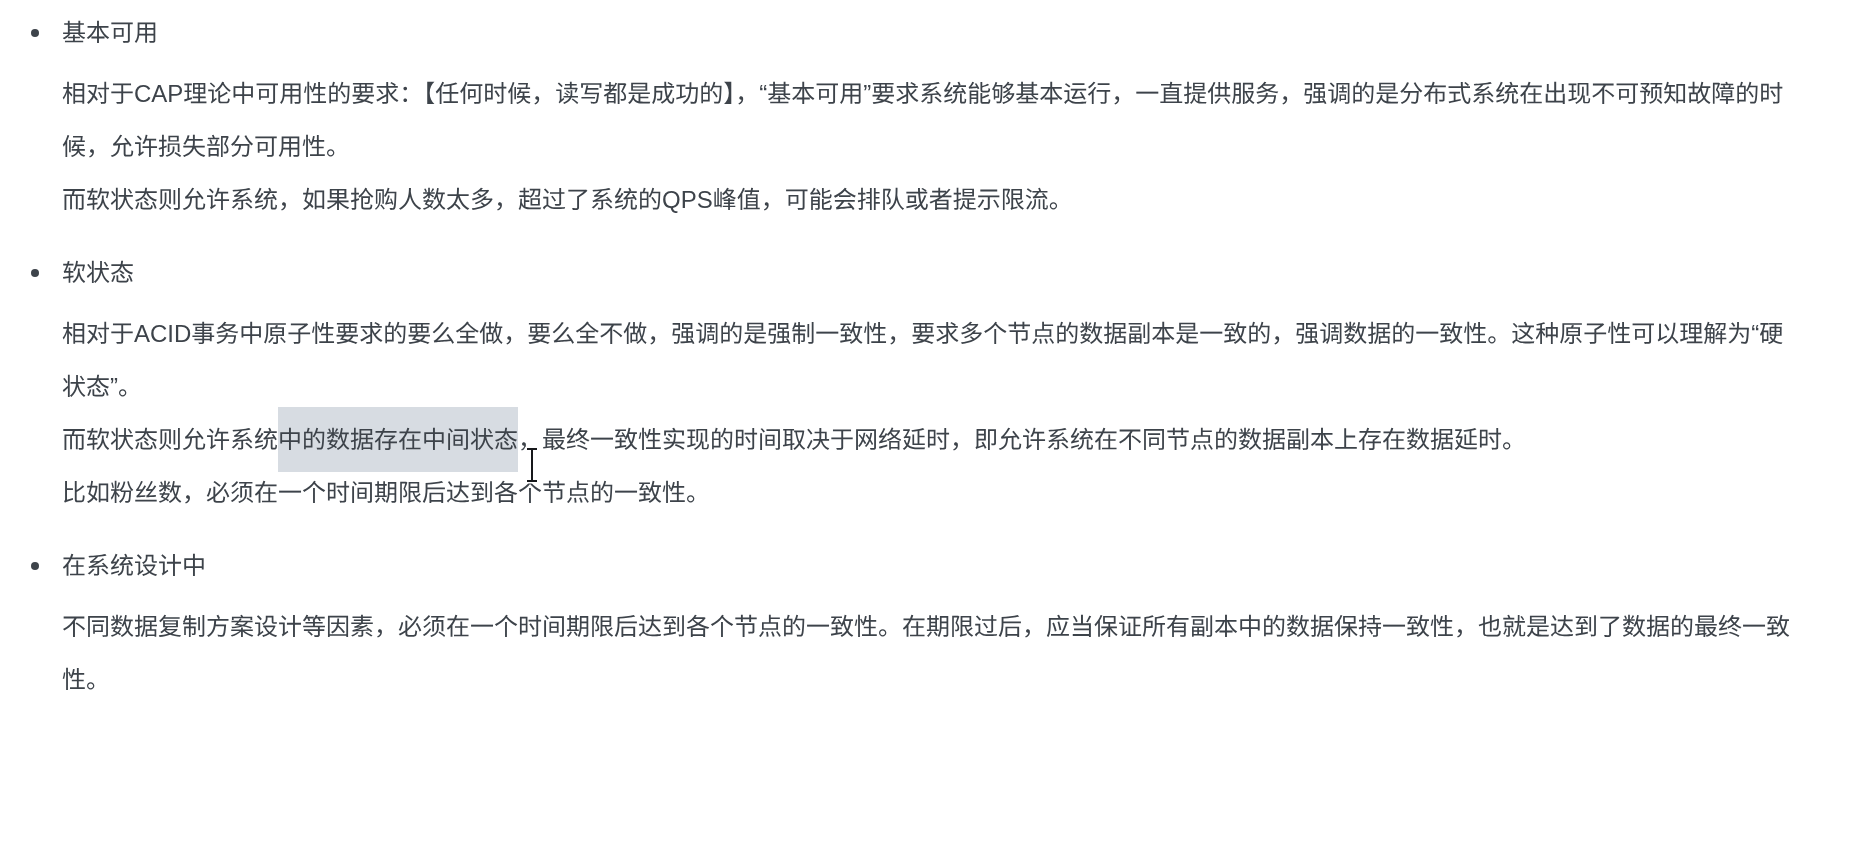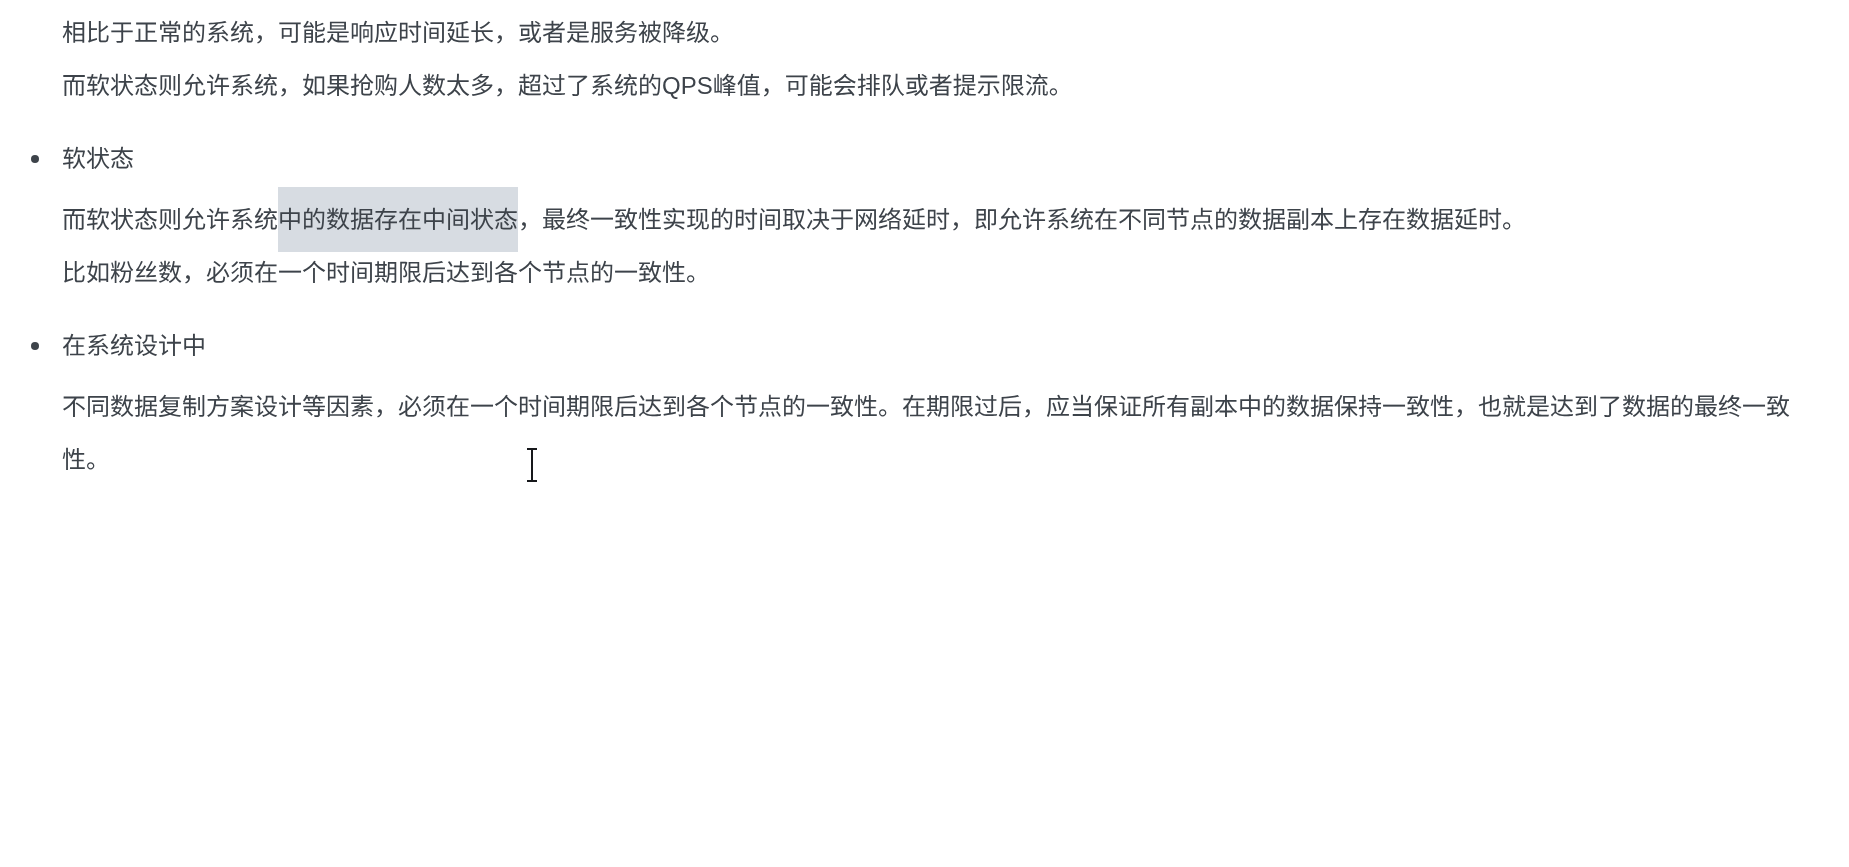--- a/index.html
+++ b/index.html
@@ -57,29 +57,34 @@
     pointer-events: none;
   }
 </style>
 </head>
 <body>
 
 <div class="doc">
   <ul class="blist">
 
     <li>
-      <p class="para">相比于正常的系统，可能是响应时间延长，或者是服务被降级。</p>
+      <div class="li-title">
+        <span class="bullet"></span>
+        <span>基本可用</span>
+      </div>
+      <p class="para">相对于CAP理论中可用性的要求：【任何时候，读写都是成功的】，“基本可用”要求系统能够基本运行，一直提供服务，强调的是分布式系统在出现不可预知故障的时候，允许损失部分可用性。</p>
       <p class="para">而软状态则允许系统，如果抢购人数太多，超过了系统的QPS峰值，可能会排队或者提示限流。</p>
     </li>
 
     <li>
       <div class="li-title">
         <span class="bullet"></span>
         <span>软状态</span>
       </div>
+      <p class="para">相对于ACID事务中原子性要求的要么全做，要么全不做，强调的是强制一致性，要求多个节点的数据副本是一致的，强调数据的一致性。这种原子性可以理解为“硬状态”。</p>
       <p class="para"><span>而软状态则允许系统</span><span class="selected">中的数据存在中间状态</span><span>，最终一致性实现的时间取决于网络延时，即允许系统在不同节点的数据副本上存在数据延时。</span></p>
       <p class="para">比如粉丝数，必须在一个时间期限后达到各个节点的一致性。</p>
     </li>
 
     <li>
       <div class="li-title">
         <span class="bullet"></span>
         <span>在系统设计中</span>
       </div>
       <p class="para">不同数据复制方案设计等因素，必须在一个时间期限后达到各个节点的一致性。在期限过后，应当保证所有副本中的数据保持一致性，也就是达到了数据的最终一致性。</p>

